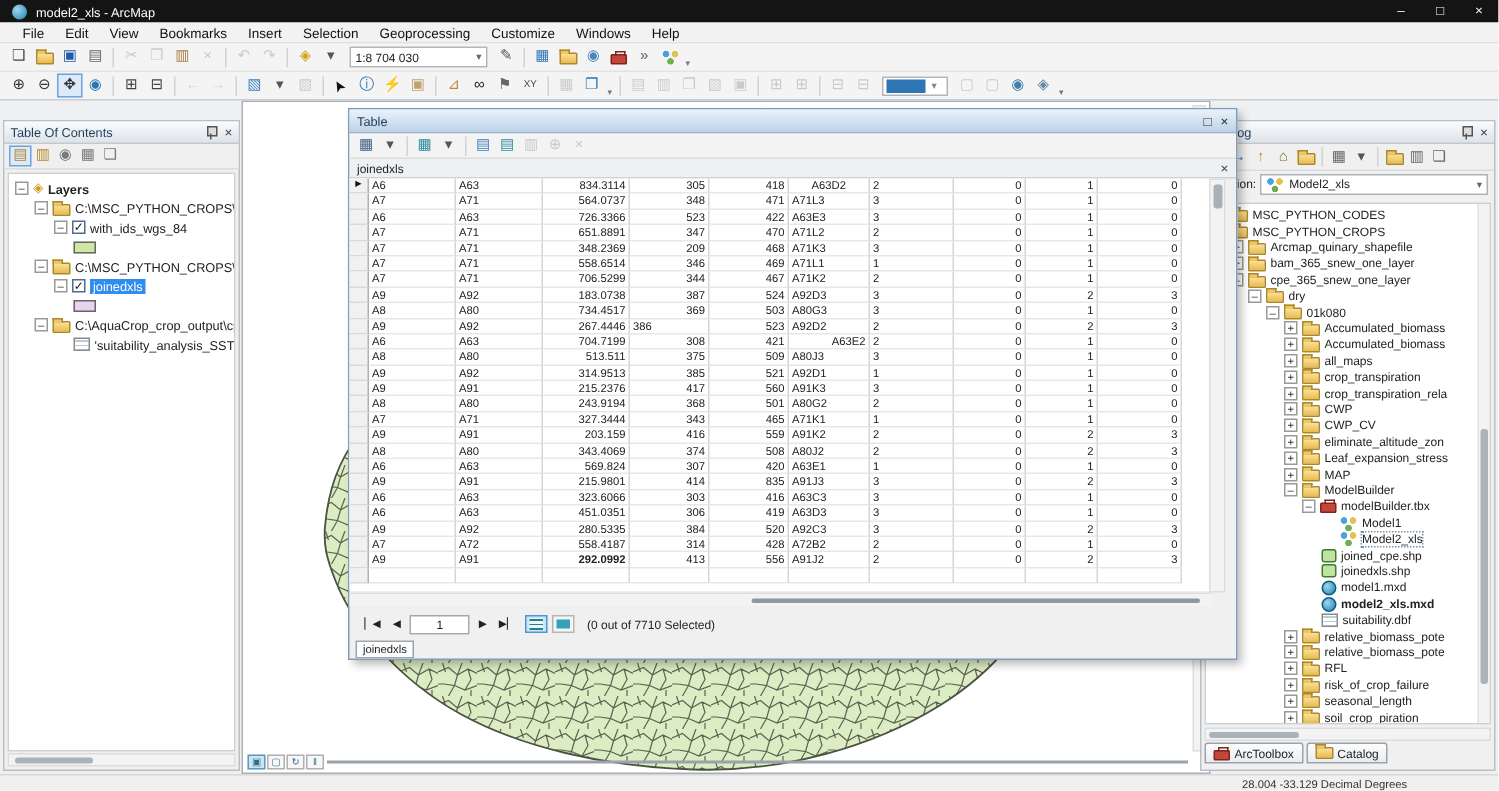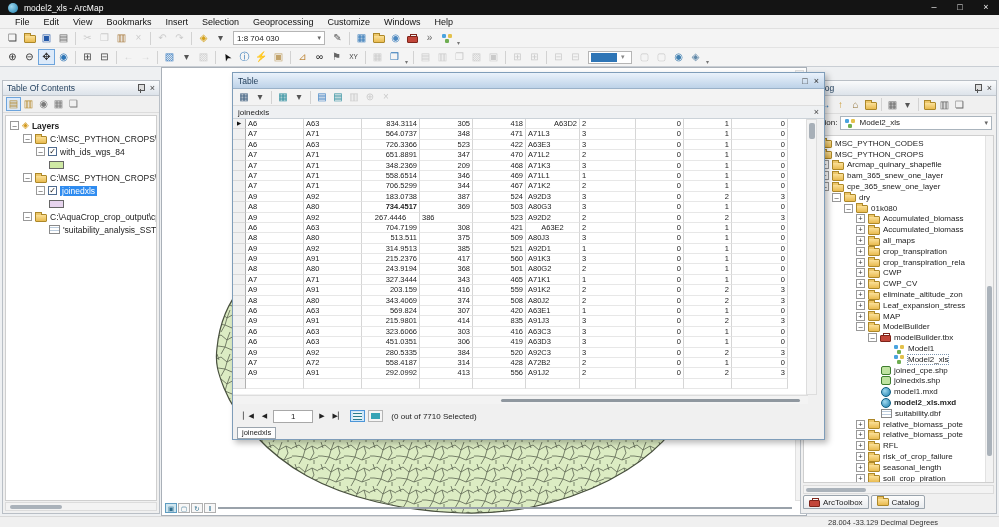--- a/index.html
+++ b/index.html
@@ -787,21 +787,21 @@
     <span class="ic-close">×</span>
   </div>
   <div id="tw-grid">
       <div class="g-row">
         <div class="m">▶</div>
         <div class="g-c" style="width: 58px; text-align: left;">A6</div>
         <div class="g-c" style="width: 58px; text-align: left;">A63</div>
         <div class="g-c" style="width: 58px; text-align: right;">834.3114</div>
         <div class="g-c" style="width: 53px; text-align: right;">305</div>
         <div class="g-c" style="width: 53px; text-align: right;">418</div>
-        <div class="g-c" style="width: 54px; text-align: right;">A63D2</div>
+        <div class="g-c" style="width: 54px; text-align: center;">A63D2</div>
         <div class="g-c" style="width: 56px; text-align: left;">2</div>
         <div class="g-c" style="width: 48px; text-align: right;">0</div>
         <div class="g-c" style="width: 48px; text-align: right;">1</div>
         <div class="g-c" style="width: 56px; text-align: right;">0</div>
       </div>
       <div class="g-row">
         <div class="m"></div>
         <div class="g-c" style="width: 58px; text-align: left;">A7</div>
         <div class="g-c" style="width: 58px; text-align: left;">A71</div>
         <div class="g-c" style="width: 58px; text-align: right;">564.0737</div>
@@ -888,50 +888,50 @@
         <div class="g-c" style="width: 54px; text-align: left;">A92D3</div>
         <div class="g-c" style="width: 56px; text-align: left;">3</div>
         <div class="g-c" style="width: 48px; text-align: right;">0</div>
         <div class="g-c" style="width: 48px; text-align: right;">2</div>
         <div class="g-c" style="width: 56px; text-align: right;">3</div>
       </div>
       <div class="g-row">
         <div class="m"></div>
         <div class="g-c" style="width: 58px; text-align: left;">A8</div>
         <div class="g-c" style="width: 58px; text-align: left;">A80</div>
-        <div class="g-c" style="width: 58px; text-align: right; font-weight: bold;">734.4517</div>
+        <div class="g-c" style="width: 58px; text-align: right;">734.4517</div>
         <div class="g-c" style="width: 53px; text-align: right;">369</div>
         <div class="g-c" style="width: 53px; text-align: right;">503</div>
         <div class="g-c" style="width: 54px; text-align: left;">A80G3</div>
         <div class="g-c" style="width: 56px; text-align: left;">3</div>
         <div class="g-c" style="width: 48px; text-align: right;">0</div>
         <div class="g-c" style="width: 48px; text-align: right;">1</div>
         <div class="g-c" style="width: 56px; text-align: right;">0</div>
       </div>
       <div class="g-row">
         <div class="m"></div>
         <div class="g-c" style="width: 58px; text-align: left;">A9</div>
         <div class="g-c" style="width: 58px; text-align: left;">A92</div>
-        <div class="g-c" style="width: 58px; text-align: center;">267.4446</div>
+        <div class="g-c" style="width: 58px; text-align: right;">267.4446</div>
         <div class="g-c" style="width: 53px; text-align: left;">386</div>
         <div class="g-c" style="width: 53px; text-align: right;">523</div>
         <div class="g-c" style="width: 54px; text-align: left;">A92D2</div>
         <div class="g-c" style="width: 56px; text-align: left;">2</div>
         <div class="g-c" style="width: 48px; text-align: right;">0</div>
         <div class="g-c" style="width: 48px; text-align: right;">2</div>
         <div class="g-c" style="width: 56px; text-align: right;">3</div>
       </div>
       <div class="g-row">
         <div class="m"></div>
         <div class="g-c" style="width: 58px; text-align: left;">A6</div>
         <div class="g-c" style="width: 58px; text-align: left;">A63</div>
         <div class="g-c" style="width: 58px; text-align: right;">704.7199</div>
         <div class="g-c" style="width: 53px; text-align: right;">308</div>
         <div class="g-c" style="width: 53px; text-align: right;">421</div>
-        <div class="g-c" style="width: 54px; text-align: center;">A63E2</div>
+        <div class="g-c" style="width: 54px; text-align: right;">A63E2</div>
         <div class="g-c" style="width: 56px; text-align: left;">2</div>
         <div class="g-c" style="width: 48px; text-align: right;">0</div>
         <div class="g-c" style="width: 48px; text-align: right;">1</div>
         <div class="g-c" style="width: 56px; text-align: right;">0</div>
       </div>
       <div class="g-row">
         <div class="m"></div>
         <div class="g-c" style="width: 58px; text-align: left;">A8</div>
         <div class="g-c" style="width: 58px; text-align: left;">A80</div>
         <div class="g-c" style="width: 58px; text-align: right;">513.511</div>
@@ -1096,21 +1096,21 @@
         <div class="g-c" style="width: 54px; text-align: left;">A72B2</div>
         <div class="g-c" style="width: 56px; text-align: left;">2</div>
         <div class="g-c" style="width: 48px; text-align: right;">0</div>
         <div class="g-c" style="width: 48px; text-align: right;">1</div>
         <div class="g-c" style="width: 56px; text-align: right;">0</div>
       </div>
       <div class="g-row">
         <div class="m"></div>
         <div class="g-c" style="width: 58px; text-align: left;">A9</div>
         <div class="g-c" style="width: 58px; text-align: left;">A91</div>
-        <div class="g-c" style="width: 58px; text-align: right;">292.0992</div>
+        <div class="g-c" style="width: 58px; text-align: right; font-weight: bold;">292.0992</div>
         <div class="g-c" style="width: 53px; text-align: right;">413</div>
         <div class="g-c" style="width: 53px; text-align: right;">556</div>
         <div class="g-c" style="width: 54px; text-align: left;">A91J2</div>
         <div class="g-c" style="width: 56px; text-align: left;">2</div>
         <div class="g-c" style="width: 48px; text-align: right;">0</div>
         <div class="g-c" style="width: 48px; text-align: right;">2</div>
         <div class="g-c" style="width: 56px; text-align: right;">3</div>
       </div>
       <div class="g-row">
         <div class="m"></div>

